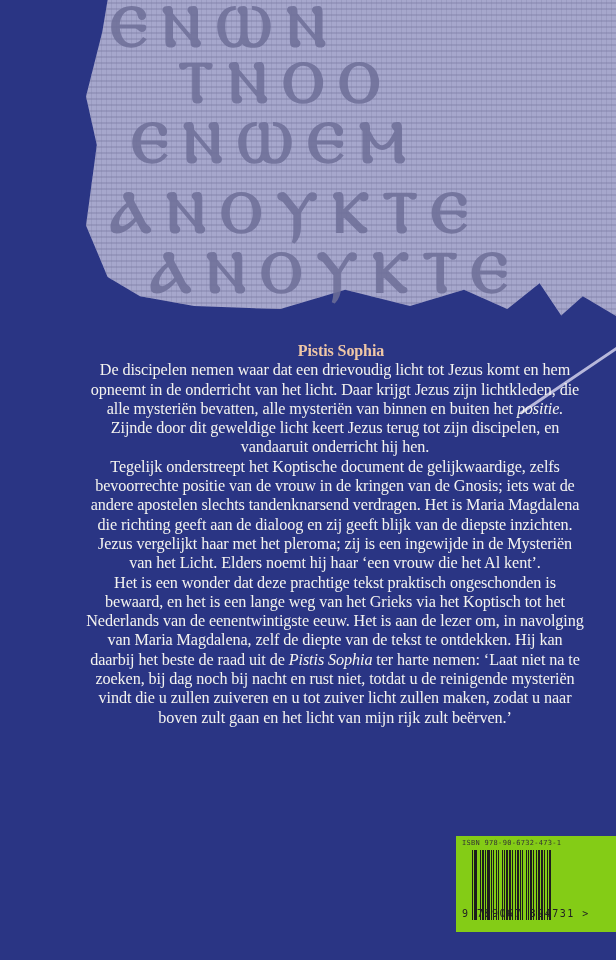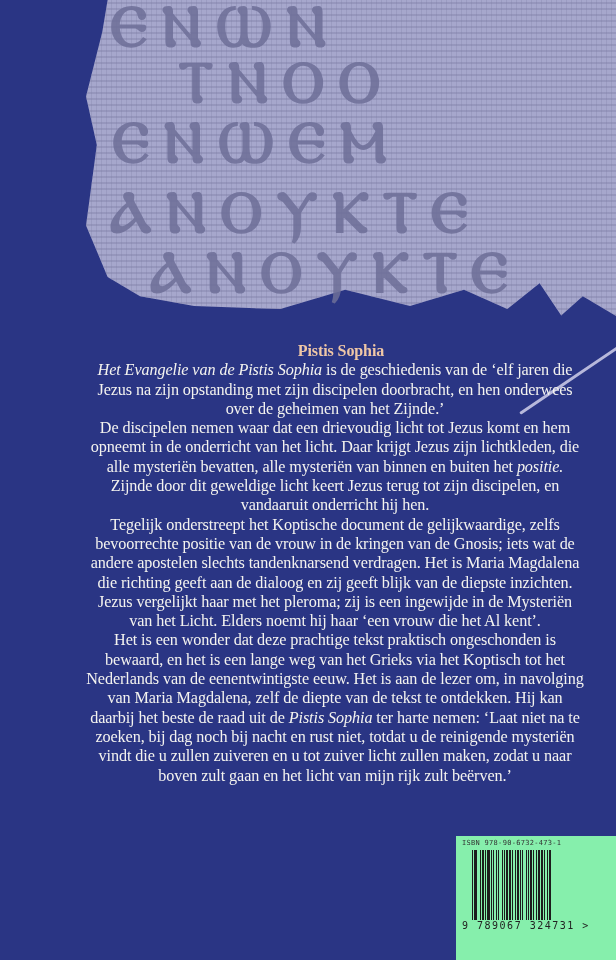--- a/index.html
+++ b/index.html
@@ -11,40 +11,39 @@
       repeating-linear-gradient(90deg, rgba(120,120,160,0.25) 0 1px, rgba(170,170,205,0) 1px 5px),
       #a6a7cc;
     clip-path: polygon(4% 0, 100% 0, 100% 100%, 92% 92%, 88% 98%, 84% 88%, 78% 96%, 70% 90%, 60% 95%, 48% 90%, 36% 96%, 20% 95%, 10% 92%, 4% 86%, 0 70%, 2% 45%, 0 30%, 3% 10%);
   }
   .glyph-row { position:absolute; left:110px; font-family:"DejaVu Serif",serif; font-weight:bold; color:#6e6f98; letter-spacing:14px; opacity:0.85; font-size:58px; white-space:nowrap; }
   .strand { position:absolute; height:3px; background:#b7b8db; transform-origin:left center; border-radius:2px; }
   .content { position:absolute; left:85px; top:341px; width:500px; color:#f4f3ef; font-size:16.2px; line-height:19.3px; letter-spacing:-0.1px;text-align:center; }
   .title { color:#f0c7a6; font-weight:bold; font-size:16px; margin-left:12px; margin-bottom:1px; }
   .content p { margin:0; }
   .content i { font-style:italic; }
-  .barcode-box { position:absolute; left:456px; top:836px; width:160px; height:124px; background:#86efac; }
+  .barcode-box { position:absolute; left:456px; top:836px; width:160px; height:96px; background:#84cc16; }
   .isbn-text { position:absolute; left:6px; top:3px; font-family:"DejaVu Sans Mono",monospace; font-size:7px; color:#333; letter-spacing:0.3px; }
   .bars { position:absolute; left:16px; top:14px; width:108px; height:70px; display:flex; align-items:stretch; }
   .bars span { display:block; background:#1c1c1c; height:100%; }
-  .ean { position:absolute; left:6px; top:84px; font-family:"DejaVu Sans Mono",monospace; font-size:10px; color:#222; letter-spacing:1.5px; white-space:nowrap; }
+  .ean { position:absolute; left:6px; top:72px; font-family:"DejaVu Sans Mono",monospace; font-size:10px; color:#222; letter-spacing:1.5px; white-space:nowrap; }
 </style>
 </head>
 <body>
 
 <div class="papyrus"></div>
 <div class="glyph-row" style="top:-8px;">ⲈⲚⲰⲚ</div>
 <div class="glyph-row" style="top:48px;left:150px;margin-left:28px;">ⲦⲚⲞⲞ</div>
-<div class="glyph-row" style="top:108px;left:112px;">ⲈⲚⲰⲈⲘ</div>
+<div class="glyph-row" style="top:108px;left:131px;">ⲈⲚⲰⲈⲘ</div>
 <div class="glyph-row" style="top:178px;left:110px;">ⲀⲚⲞⲨⲔⲦⲈ</div>
 <div class="glyph-row" style="top:238px;left:150px;">ⲀⲚⲞⲨⲔⲦⲈ</div>
 <div class="strand" style="left:520px;top:412px;width:120px;transform:rotate(-34deg);"></div>
 
 <div class="content">
   <div class="title">Pistis Sophia</div>
-  <p><i>Het Evangelie van de Pistis Sophia</i><span> is de geschiedenis van de ‘elf jaren die Jezus na zijn opstanding met zijn discipelen doorbracht, en hen onderwees over de geheimen van het Zijnde.’</span></p>
   <p><span>De discipelen nemen waar dat een drievoudig licht tot Jezus komt en hem opneemt in de onderricht van het licht. Daar krijgt Jezus zijn lichtkleden, die alle mysteriën bevatten, alle mysteriën van binnen en buiten het </span><i>positie.</i><span> Zijnde door dit geweldige licht keert Jezus terug tot zijn discipelen, en vandaaruit onderricht hij hen.</span></p>
   <p>Tegelijk onderstreept het Koptische document de gelijkwaardige, zelfs bevoorrechte positie van de vrouw in de kringen van de Gnosis; iets wat de andere apostelen slechts tandenknarsend verdragen. Het is Maria Magdalena die richting geeft aan de dialoog en zij geeft blijk van de diepste inzichten. Jezus vergelijkt haar met het pleroma; zij is een ingewijde in de Mysteriën van het Licht. Elders noemt hij haar ‘een vrouw die het Al kent’.</p>
   <p><span>Het is een wonder dat deze prachtige tekst praktisch ongeschonden is bewaard, en het is een lange weg van het Grieks via het Koptisch tot het Nederlands van de eenentwintigste eeuw. Het is aan de lezer om, in navolging van Maria Magdalena, zelf de diepte van de tekst te ontdekken. Hij kan daarbij het beste de raad uit de </span><i>Pistis Sophia</i><span> ter harte nemen: ‘Laat niet na te zoeken, bij dag noch bij nacht en rust niet, totdat u de reinigende mysteriën vindt die u zullen zuiveren en u tot zuiver licht zullen maken, zodat u naar boven zult gaan en het licht van mijn rijk zult beërven.’</span></p>
 </div>
 
 <div class="barcode-box">
   <div class="isbn-text">ISBN 978-90-6732-473-1</div>
   <div class="bars" id="bars">
       <span style="width: 0.9px;"></span>
       <span style="width: 0.9px; background: transparent;"></span>

